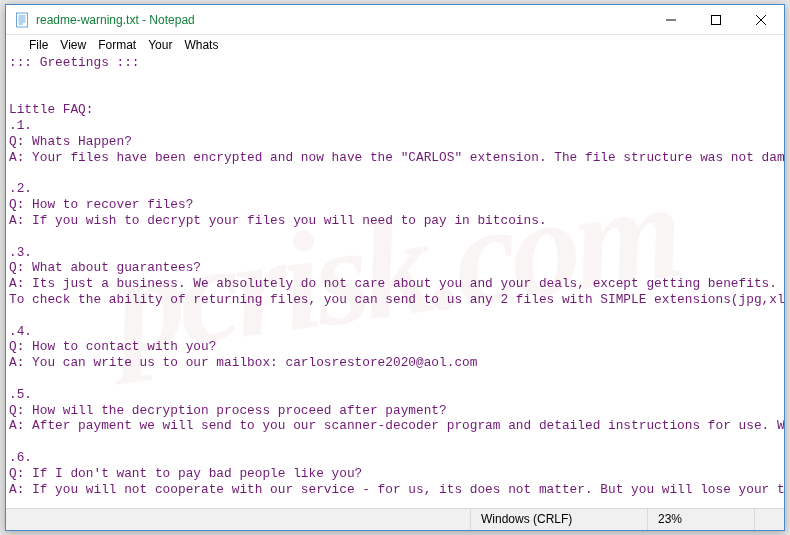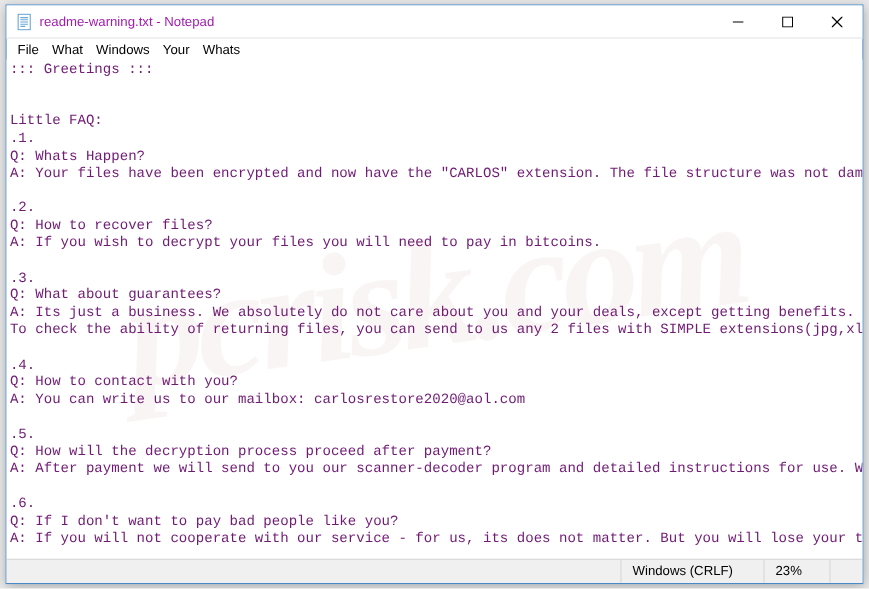--- a/index.html
+++ b/index.html
@@ -33,21 +33,21 @@
     }
     .title-icon {
       width: 16px;
       height: 16px;
       margin-left: 8px;
       margin-right: 6px;
       flex-shrink: 0;
     }
     .title-text {
       font-size: 12px;
-      color: #a21caf;
+      color: #15803d;
       flex: 1;
     }
     .win-controls {
       display: flex;
       height: 100%;
     }
     .win-btn {
       width: 45px;
       height: 29px;
       display: flex;
@@ -55,21 +55,21 @@
       justify-content: center;
       font-size: 10px;
       color: #000;
       cursor: default;
     }
     .win-btn.close { width: 46px; }
     .menubar {
       height: 19px;
       display: flex;
       align-items: center;
-      padding-left: 4px;
+      padding-left: 17px;
       font-size: 12px;
       flex-shrink: 0;
     }
     .menu-item {
       padding: 1px 6px;
       cursor: default;
     }
     .editor {
       flex: 1;
       padding: 1px 3px;
@@ -89,20 +89,21 @@
       font-size: 12px;
       color: #000;
       flex-shrink: 0;
       align-items: stretch;
     }
     .status-spacer { flex: 1; }
     .status-cell {
       border-left: 1px solid #d8d8d8;
       padding: 3px 10px 0 10px;
       min-width: 60px;
+      margin-left: 47px;
     }
     .status-cell.crlf { min-width: 130px; }
     .status-cell.pos  { min-width: 120px; }
     .status-cell.zoom { min-width: 60px; }
     .status-cell.enc  { min-width: 30px; border-left: 1px solid #d8d8d8;}
     
     
     .wm {
       position: absolute;
       inset: 0;
@@ -152,22 +153,22 @@
         <svg width="10" height="10" viewBox="0 0 10 10">
             <line x1="0" y1="0" x2="10" y2="10" stroke="#000" stroke-width="1"></line>
             <line x1="10" y1="0" x2="0" y2="10" stroke="#000" stroke-width="1"></line>
           </svg>
       </div>
     </div>
   </div>
 
   <div class="menubar">
     <span class="menu-item">File</span>
-    <span class="menu-item">What</span>
-    <span class="menu-item">Windows</span>
+    <span class="menu-item">View</span>
+    <span class="menu-item">Format</span>
     <span class="menu-item">Your</span>
     <span class="menu-item">Whats</span>
   </div>
 
   <div class="editor">::: Greetings :::
 
 
 Little FAQ:
 .1.
 Q: Whats Happen?

